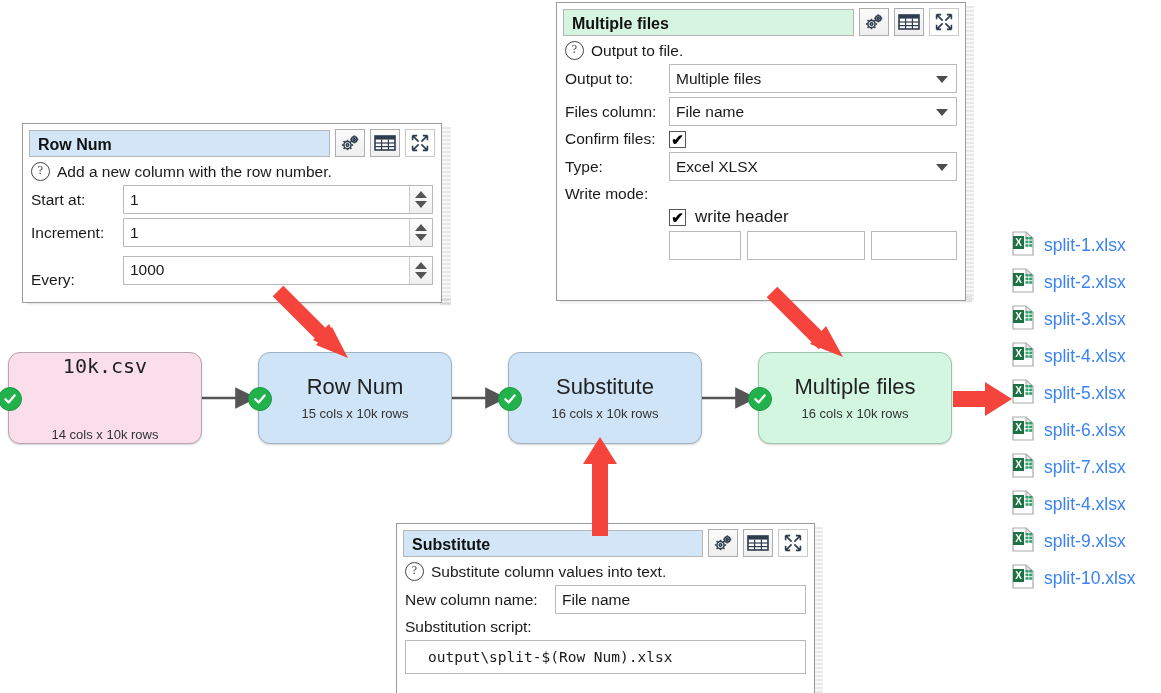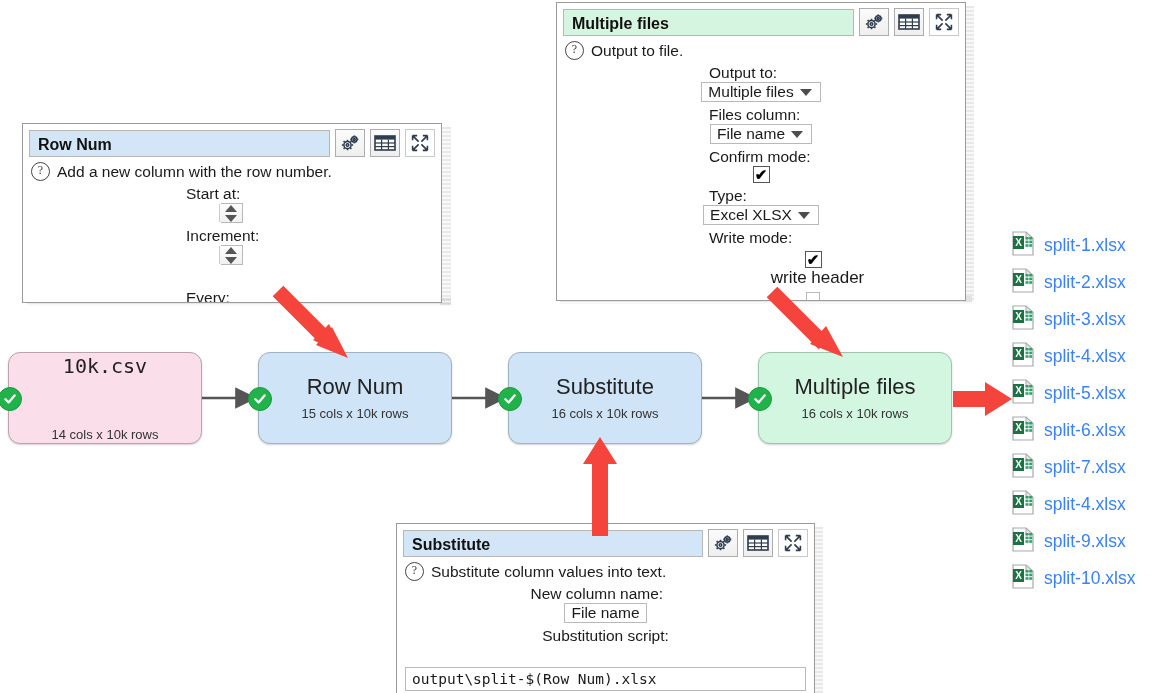--- a/index.html
+++ b/index.html
@@ -63,21 +63,20 @@
     width:17px;height:17px;border:1.6px solid #444;border-radius:50%;
     font-size:12px;line-height:15px;text-align:center;color:#333;
     font-family:"Liberation Serif", serif;flex:none;
   }
 
   .row{
     display:flex;align-items:center;
     padding:2px 8px;
     gap:0px;
     font-size:15.5px;
-    flex-direction:column;
   }
   .row .lbl{flex:none;}
   .field{
     flex:1;
     height:29px;
     border:1px solid #b9b9b9;
     background:#fff;
     box-sizing:border-box;
     display:flex;align-items:center;
     padding:0 6px;
@@ -102,25 +101,25 @@
 
   .chk{
     width:17px;height:17px;border:1px solid #555;background:#fff;
     display:flex;align-items:center;justify-content:center;
     font-size:15px;font-weight:bold;line-height:1;color:#000;
     box-sizing:border-box;flex:none;
   }
   .chklabel{margin-left:9px;font-size:17px;}
 
   .script{
-    margin:20px 8px;
+    margin:2px 8px;
     border:1px solid #b9b9b9;
-    height:24px;
+    height:34px;
     display:flex;align-items:center;
-    padding:0 6px;
+    padding:0 22px;
     font-family:"DejaVu Sans Mono", monospace;
     font-size:14.5px;
     box-sizing:border-box;
   }
 
   
   svg.ico{display:block;}
 
   
   .node{
@@ -317,21 +316,21 @@
     </div>
   </div>
   <div class="row">
     <span class="lbl" style="width:104px;">Files column:</span>
     <div class="field combo">
       <span>File name</span>
       <span class="caret"></span>
     </div>
   </div>
   <div class="row">
-    <span class="lbl" style="width:104px;">Confirm mode:</span>
+    <span class="lbl" style="width:104px;">Confirm files:</span>
     <span class="chk">✔</span>
   </div>
   <div class="row">
     <span class="lbl" style="width:104px;">Type:</span>
     <div class="field combo">
       <span>Excel XLSX</span>
       <span class="caret"></span>
     </div>
   </div>
   <div class="row">

